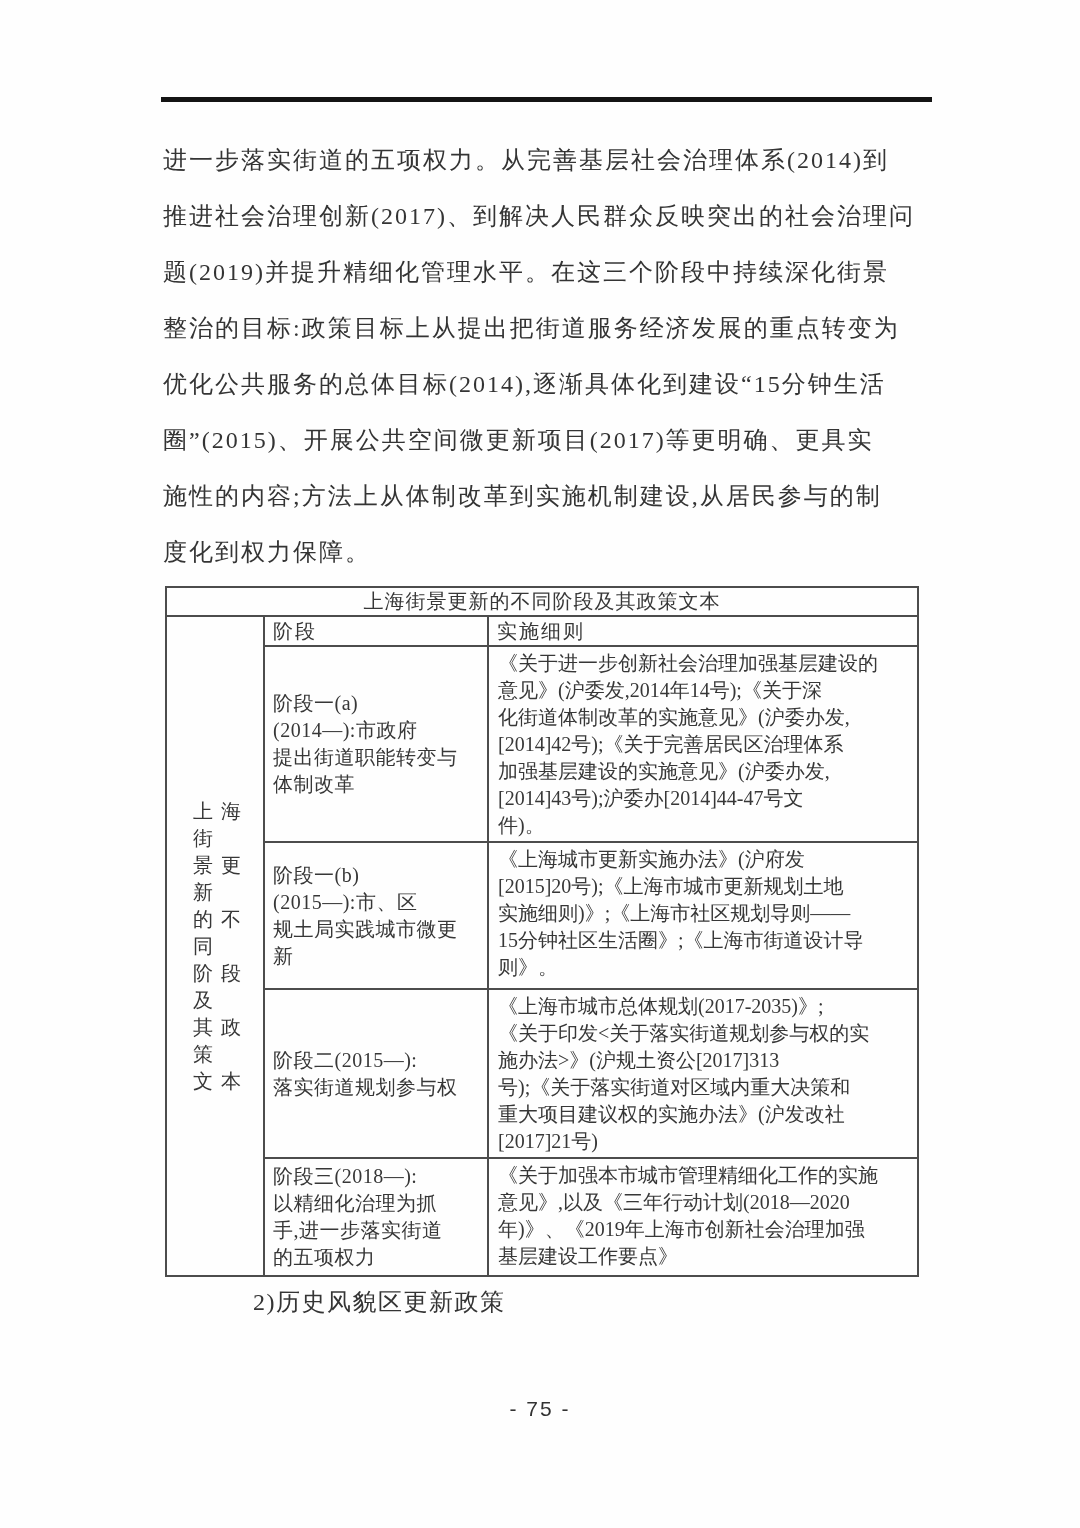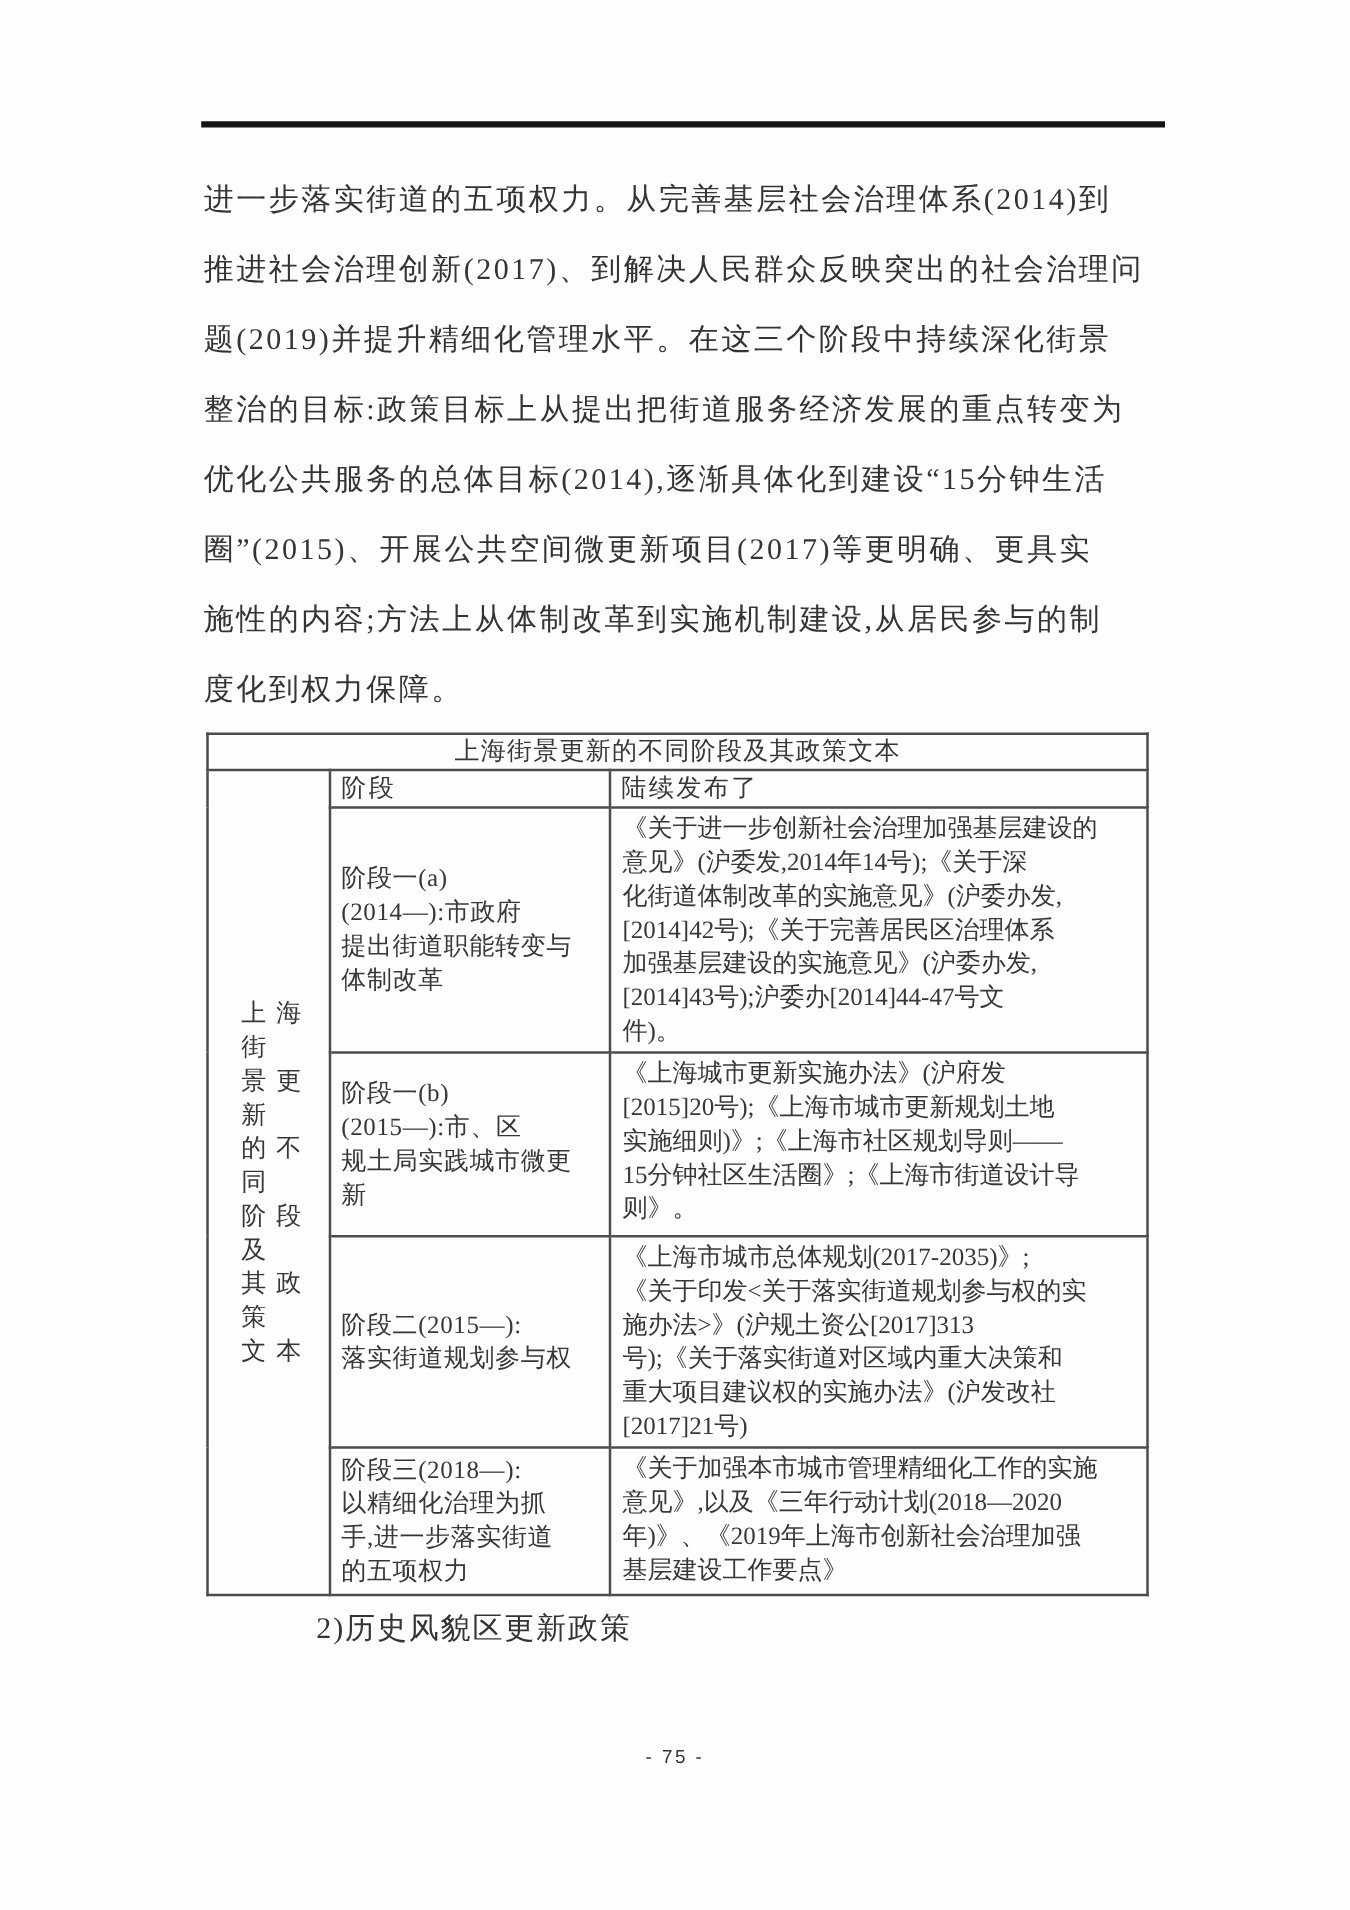--- a/index.html
+++ b/index.html
@@ -96,21 +96,21 @@
     font-size: 24px;
     letter-spacing: 2px;
     white-space: nowrap;
   }
   .page-number {
     position: absolute;
     left: 0; top: 1397px;
     width: 1080px;
     text-align: center;
     font-family: "Liberation Sans", "DejaVu Sans", sans-serif;
-    font-size: 15px;
+    font-size: 21px;
     letter-spacing: 2px;
     color: #323232;
   }
 </style>
 </head>
 <body>
 
 <div class="page">
 
   <div class="header-rule"></div>
@@ -135,21 +135,21 @@
         <td class="title-cell" colspan="3">上海街景更新的不同阶段及其政策文本</td>
       </tr>
       <tr>
         <td class="side-cell" rowspan="5">上海街
 景更新
 的不同
 阶段及
 其政策
 文本</td>
         <td class="col-head">阶段</td>
-        <td class="col-head">陆续发布了</td>
+        <td class="col-head">实施细则</td>
       </tr>
       <tr class="row-1">
         <td class="stage-cell">阶段一(a)
 (2014—):市政府
 提出街道职能转变与
 体制改革</td>
         <td class="policy-cell">《关于进一步创新社会治理加强基层建设的
 意见》(沪委发,2014年14号);《关于深
 化街道体制改革的实施意见》(沪委办发,
 [2014]42号);《关于完善居民区治理体系

